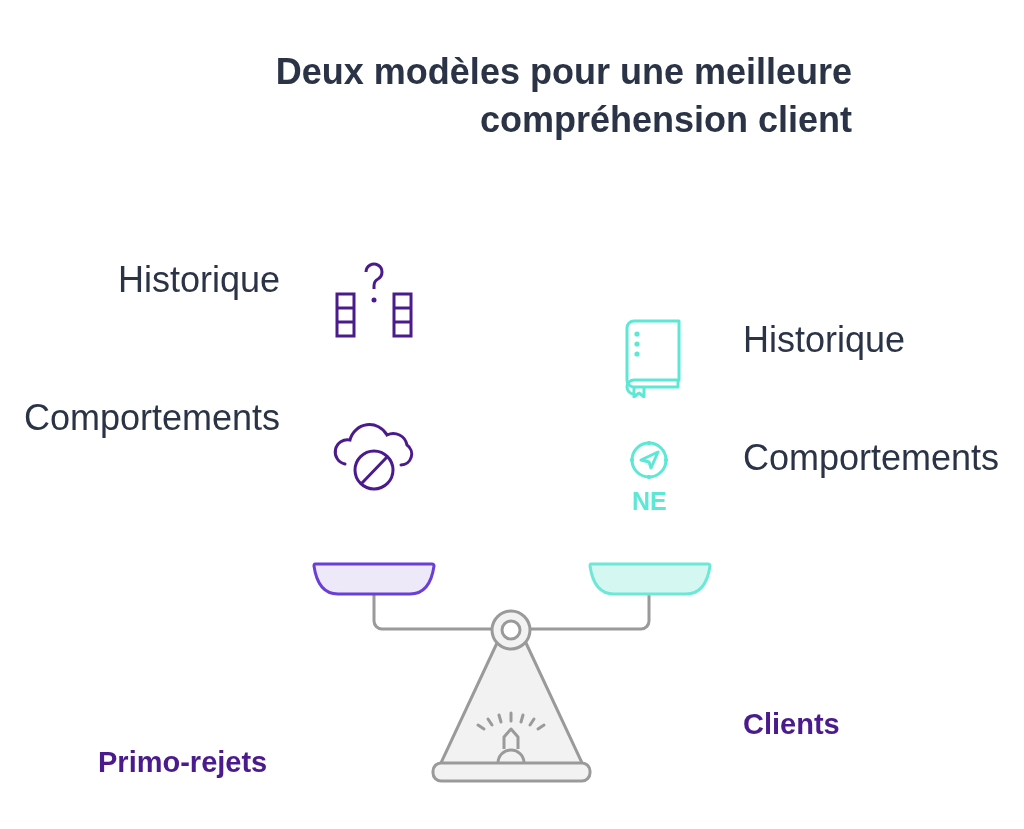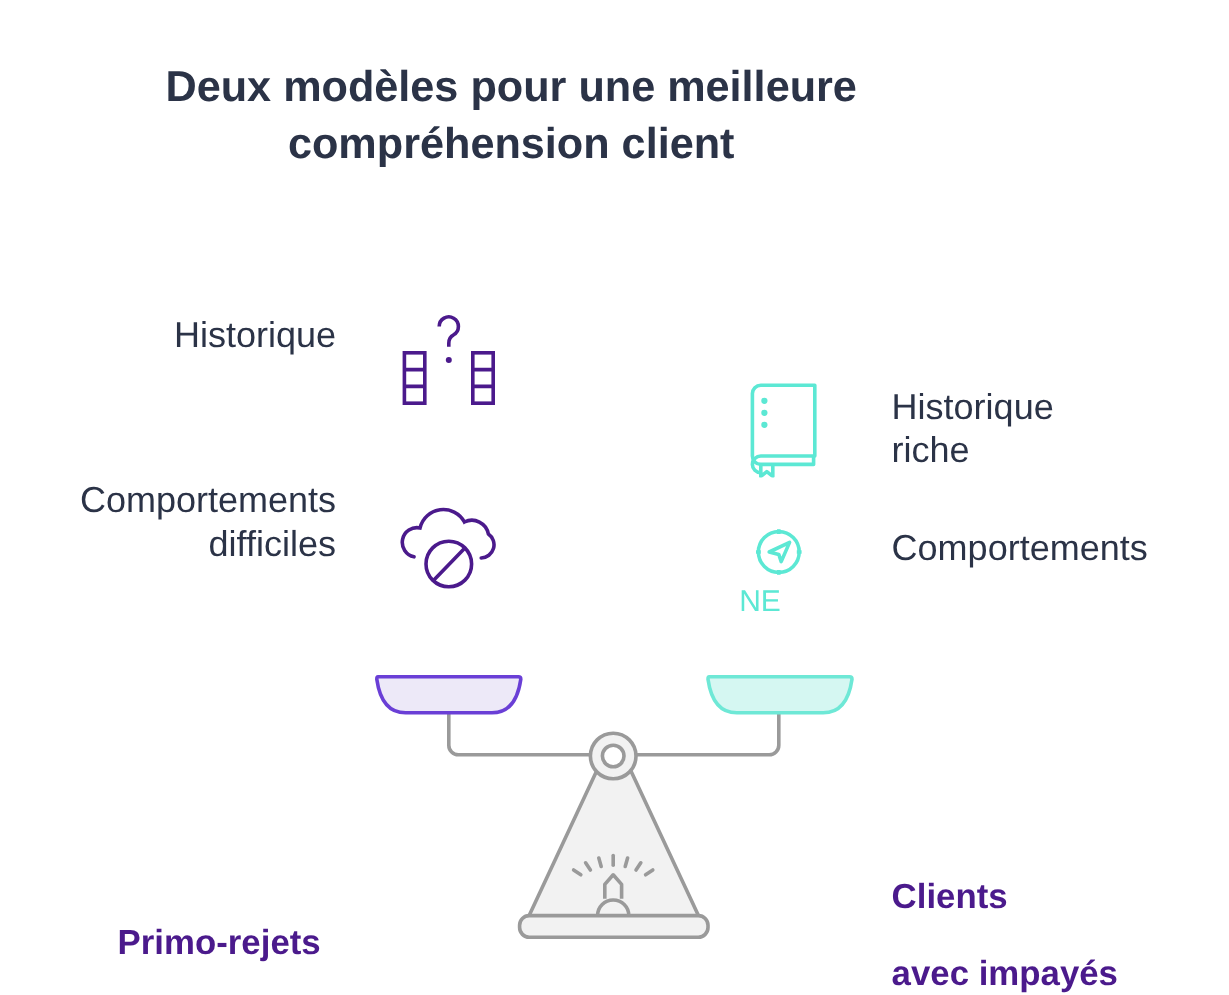--- a/index.html
+++ b/index.html
@@ -1,41 +1,40 @@
 <!DOCTYPE html>
 <html><head>
 <meta charset="utf-8">
 <style>
   html, body { margin:0; padding:0; background:#ffffff; }
   body { width:1024px; height:829px; position:relative; overflow:hidden;
          font-family:"Liberation Sans", "DejaVu Sans", sans-serif; color:#2b3347; }
-  .title { position:absolute; left:0; top:48px; width:852px; text-align:center;
+  .title { position:absolute; left:0; top:48px; width:852px; text-align:right;
            font-size:36px; font-weight:700; line-height:48px; color:#2b3347; }
   .title span { display:block; }
-  .lbl { position:absolute; font-size:30px; line-height:36px; color:#2b3347; }
+  .lbl { position:absolute; font-size:36px; line-height:36px; color:#2b3347; }
   .lbl span { display:block; }
   .right-al { text-align:right; }
   .cat { position:absolute; font-size:29px; line-height:40px; font-weight:700; color:#4b1a8c; }
-  .cat span { display:block;margin-top:24px; }
+  .cat span { display:block; }
   svg.abs { position:absolute; }
 </style>
 </head>
 <body>
 
 <div class="title">
   <span>Deux modèles pour une meilleure</span>
   <span>compréhension client</span>
 </div>
 
 <div class="lbl right-al" style="right:744px; top:262px;">
   <span>Historique</span>
 </div>
 <div class="lbl right-al" style="right:744px; top:400px;">
   <span>Comportements</span>
-  <span>difficiles</span>
 </div>
 
 <svg class="abs" style="left:330px; top:258px;" width="90" height="86" viewBox="0 0 90 86">
   <g fill="none" stroke="#4b1a8c" stroke-width="3">
     <rect x="7" y="36" width="17" height="42"></rect>
     <line x1="7" y1="50" x2="24" y2="50"></line>
     <line x1="7" y1="64" x2="24" y2="64"></line>
     <rect x="64" y="36" width="17" height="42"></rect>
     <line x1="64" y1="50" x2="81" y2="50"></line>
     <line x1="64" y1="64" x2="81" y2="64"></line>
@@ -68,25 +67,24 @@
 <svg class="abs" style="left:620px; top:438px;" width="60" height="42" viewBox="0 0 60 42">
   <g fill="none" stroke="#5ce8d4" stroke-width="3" stroke-linejoin="round">
     <circle cx="29" cy="22" r="17"></circle>
     <line x1="29" y1="3" x2="29" y2="7"></line>
     <line x1="29" y1="37" x2="29" y2="41"></line>
     <line x1="10" y1="22" x2="14" y2="22"></line>
     <line x1="44" y1="22" x2="48" y2="22"></line>
     <path d="M21 22 L38 14 L31 30 L29 24 Z"></path>
   </g>
 </svg>
-<div style="position:absolute; left:616px; top:486px; font-size:25px; line-height:30px; color:#5ce8d4; font-weight:400;">NE</div>
+<div style="position:absolute; left:632px; top:486px; font-size:25px; line-height:30px; color:#5ce8d4; font-weight:700;">NE</div>
 
 <div class="lbl" style="left:743px; top:322px;">
   <span>Historique</span>
-  <span>riche</span>
 </div>
 <div class="lbl" style="left:743px; top:440px;">
   <span>Comportements</span>
 </div>
 
 <svg class="abs" style="left:300px; top:555px;" width="430" height="235" viewBox="0 0 430 235">
 
   <path d="M74 38 V66 a8 8 0 0 0 8 8 H195" fill="none" stroke="#9a9a9a" stroke-width="3"></path>
   <path d="M349 38 V66 a8 8 0 0 1 -8 8 H228" fill="none" stroke="#9a9a9a" stroke-width="3"></path>
 
@@ -113,14 +111,13 @@
   <path d="M198 208 a13 13 0 0 1 26 0" fill="#f2f2f2" stroke="#9a9a9a" stroke-width="3"></path>
 
   <rect x="133" y="208" width="157" height="18" rx="8" fill="#f2f2f2" stroke="#9a9a9a" stroke-width="3"></rect>
 </svg>
 
 <div class="cat" style="left:98px; top:742px;">
   <span>Primo-rejets</span>
 </div>
 <div class="cat" style="left:743px; top:704px;">
   <span>Clients</span>
-  <span>avec impayés</span>
 </div>
 
 </body></html>

